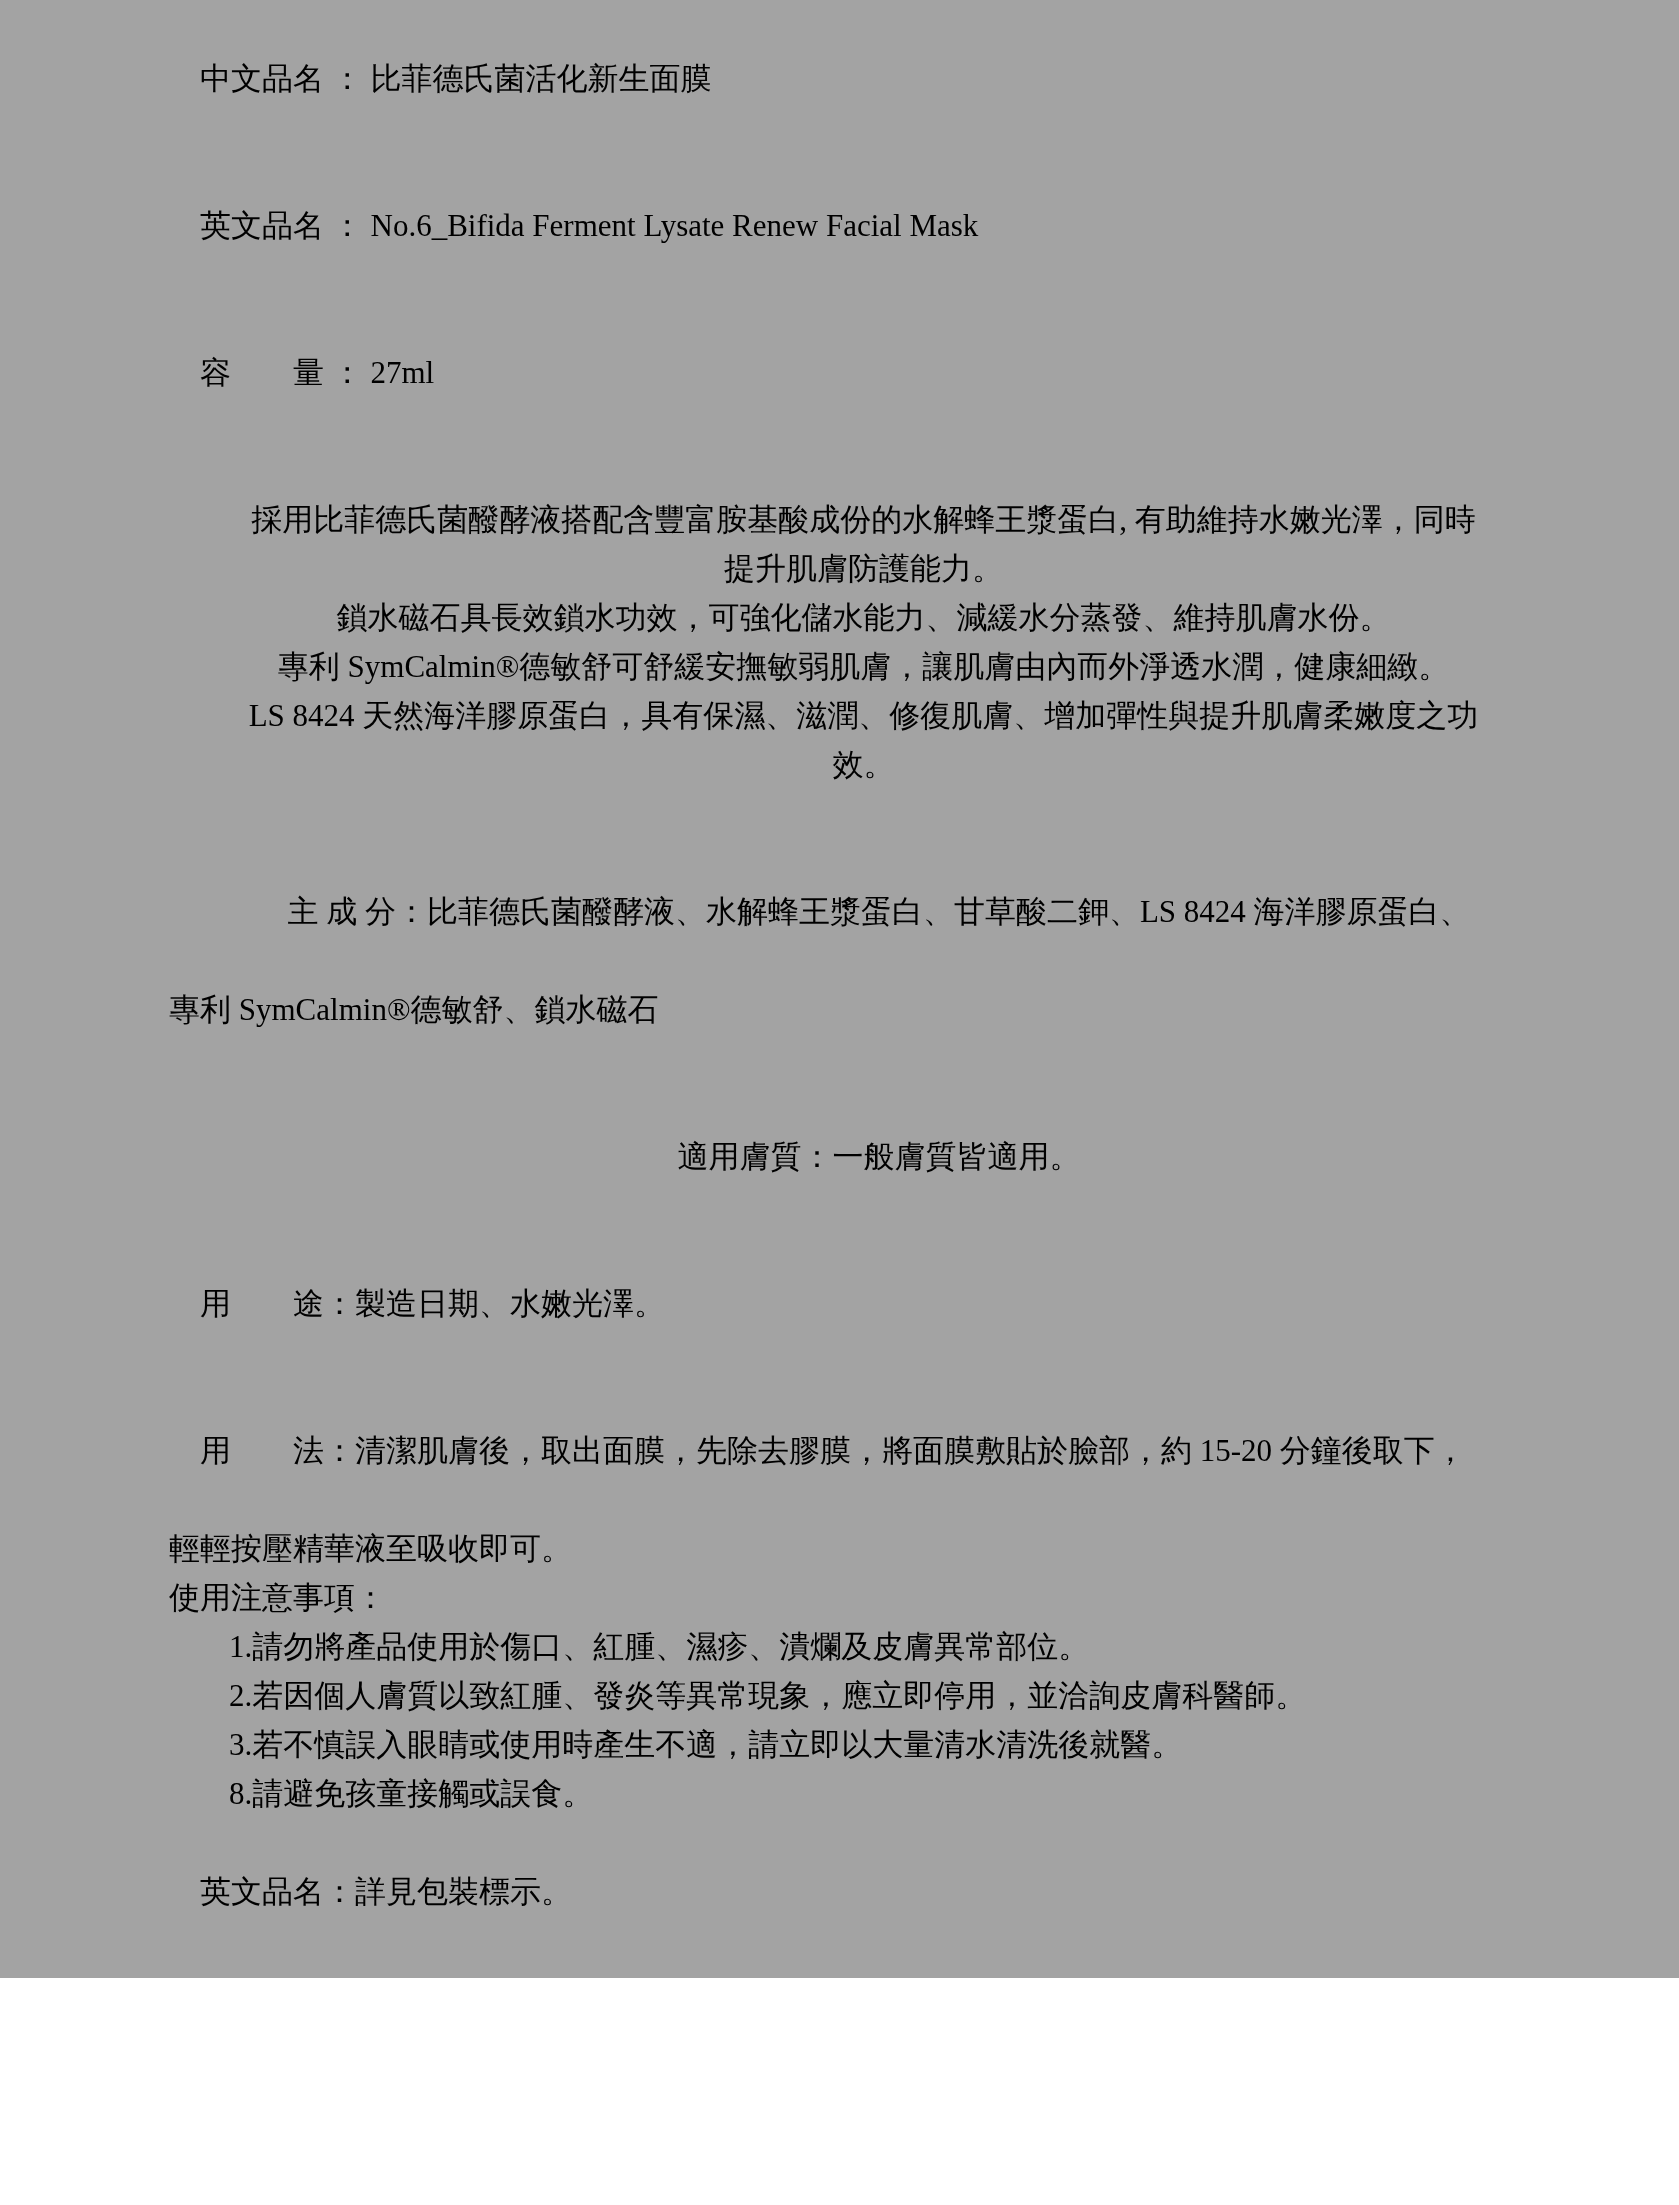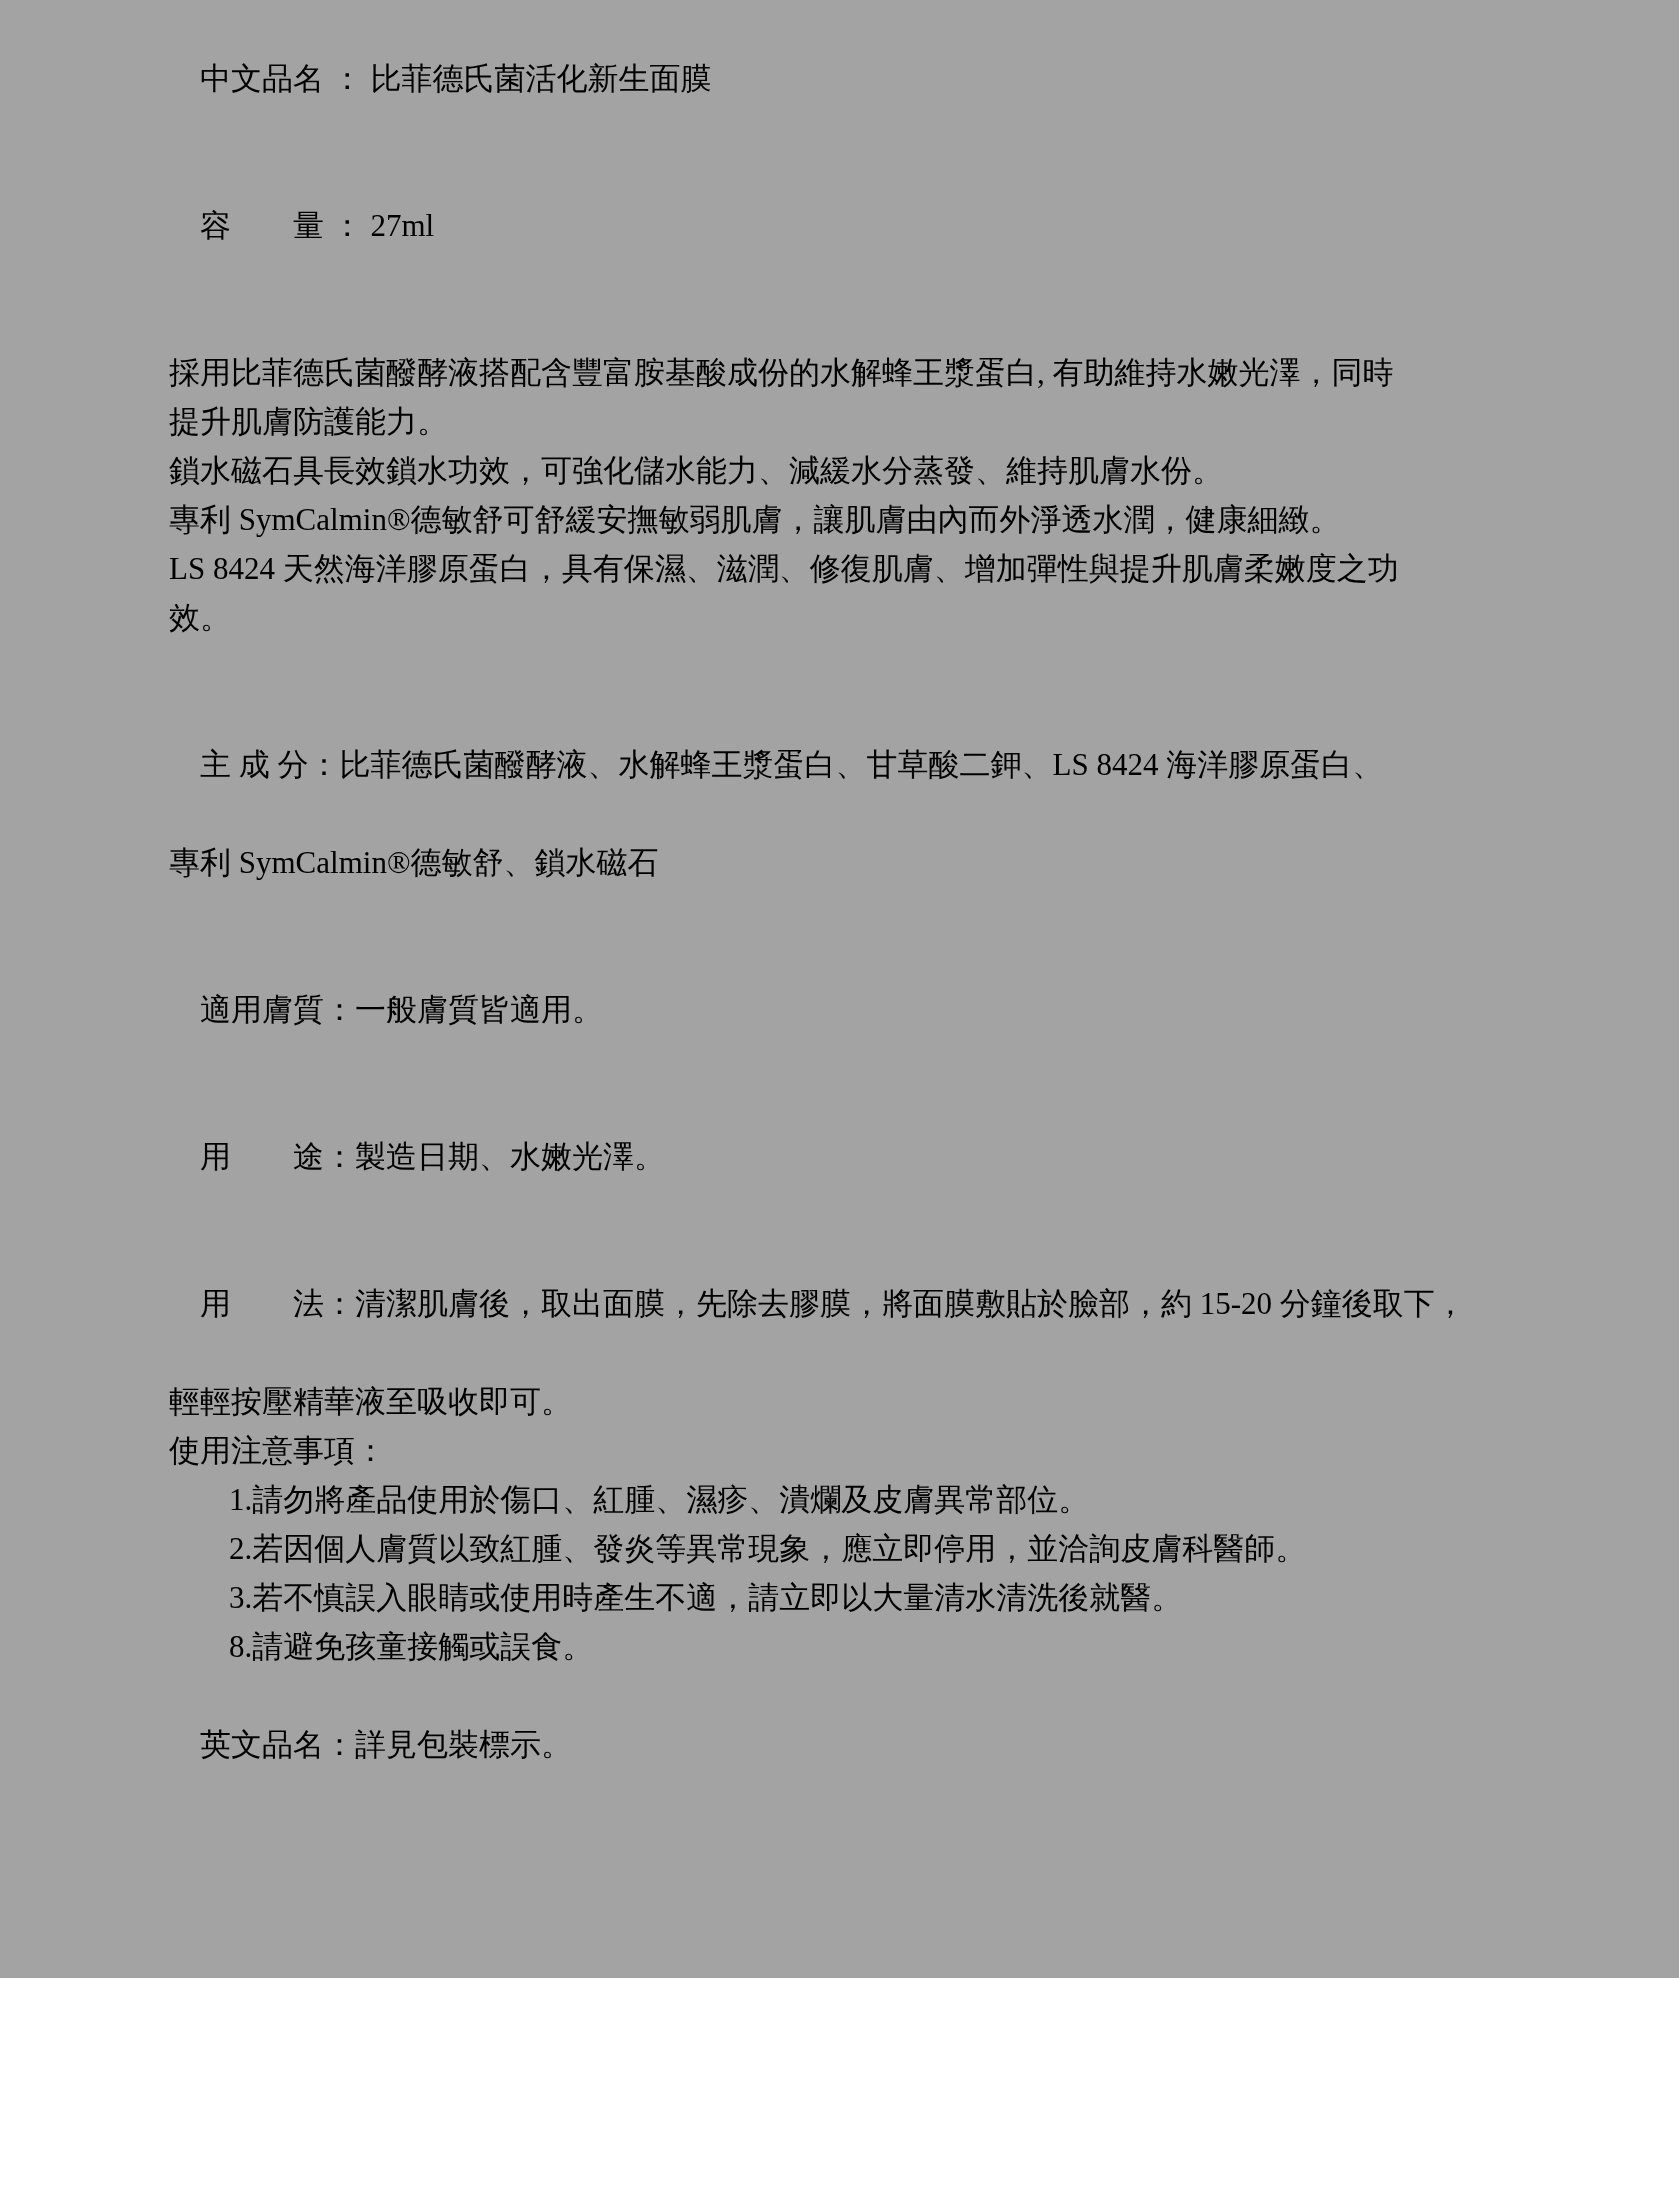--- a/index.html
+++ b/index.html
@@ -11,31 +11,34 @@
     background:#a3a3a3;
     color:#000000;
     font-family:"Liberation Serif","DejaVu Serif",serif;
     font-size:31px;
     line-height:49px;
     padding:5.4px 122px 5.4px 169px;
     overflow:hidden;
   }
   .line { white-space:pre-wrap; }
   .block { white-space:pre-wrap; }
-  .gap { margin-top:49px; }
+  .gap { margin-top:49px;text-align:center; }
   .indent-cont { }
   .indent-item { margin-left:60px; }
 </style>
 </head>
 <body>
 
 <div class="page">
 
   <div class="line">
     <span>中文品名</span><span> ： </span><span>比菲德氏菌活化新生面膜</span>
+  </div>
+  <div class="line">
+    <span>英文品名</span><span> ： </span><span>No.6_Bifida Ferment Lysate Renew Facial Mask</span>
   </div>
   <div class="line">
     <span>容　　量</span><span> ： </span><span>27ml</span>
   </div>
 
   <div class="block gap">採用比菲德氏菌醱酵液搭配含豐富胺基酸成份的水解蜂王漿蛋白, 有助維持水嫩光澤，同時
 提升肌膚防護能力。
 鎖水磁石具長效鎖水功效，可強化儲水能力、減緩水分蒸發、維持肌膚水份。
 專利 SymCalmin®德敏舒可舒緩安撫敏弱肌膚，讓肌膚由內而外淨透水潤，健康細緻。
 LS 8424 天然海洋膠原蛋白，具有保濕、滋潤、修復肌膚、增加彈性與提升肌膚柔嫩度之功

